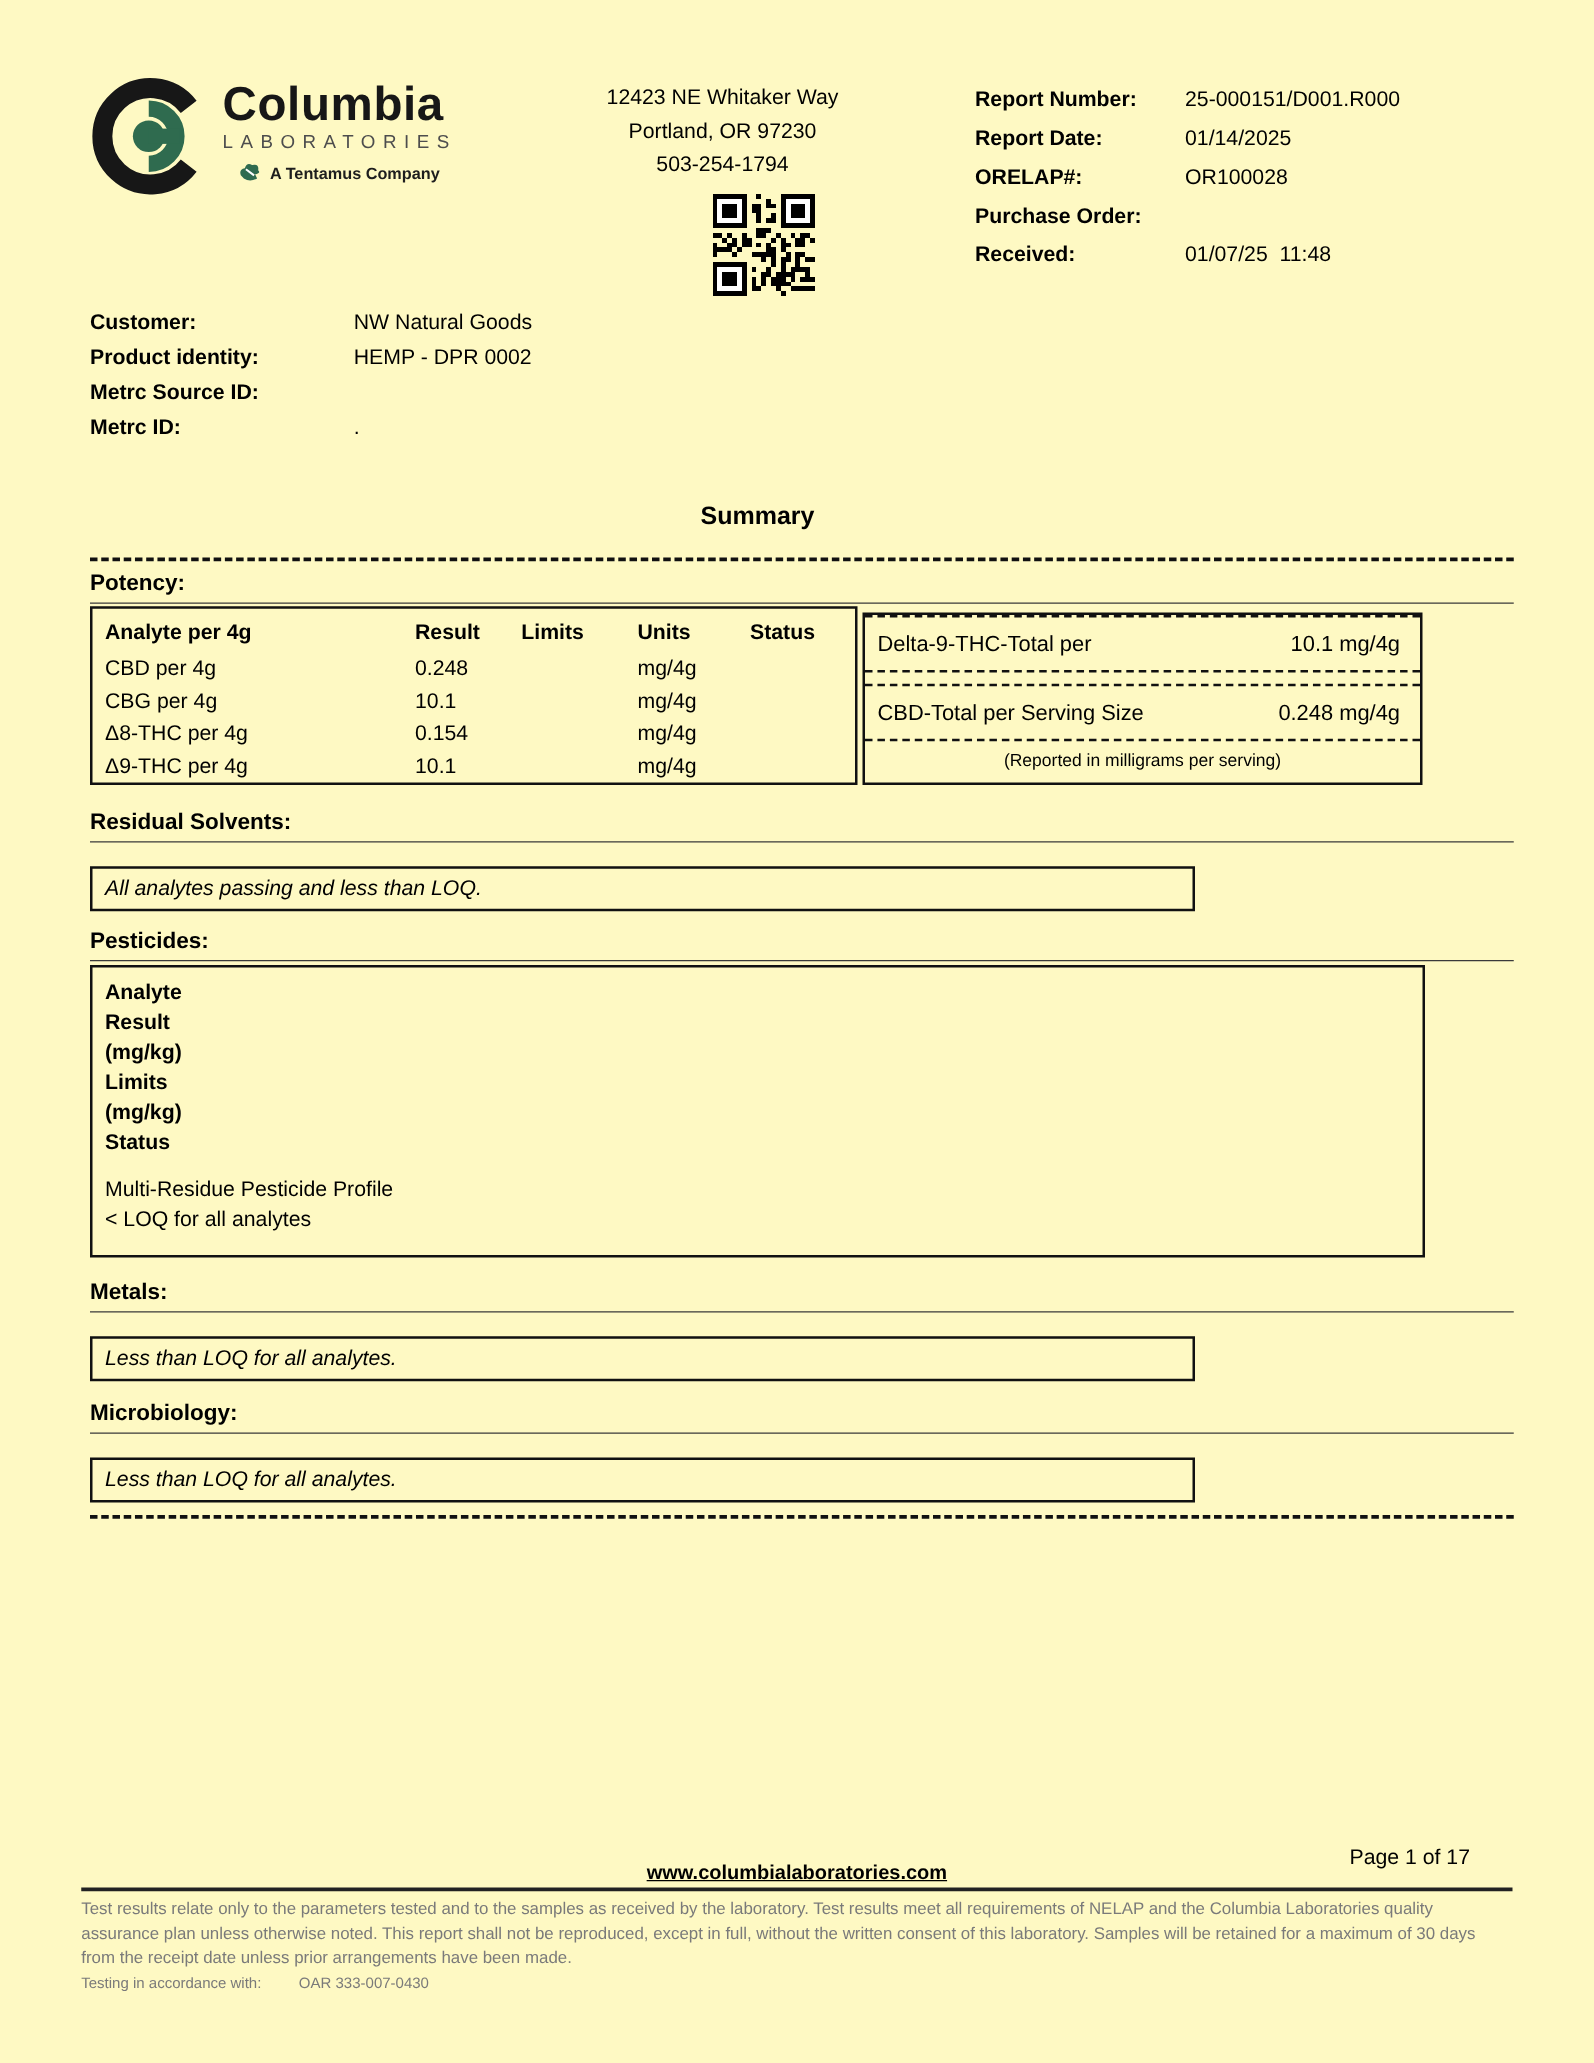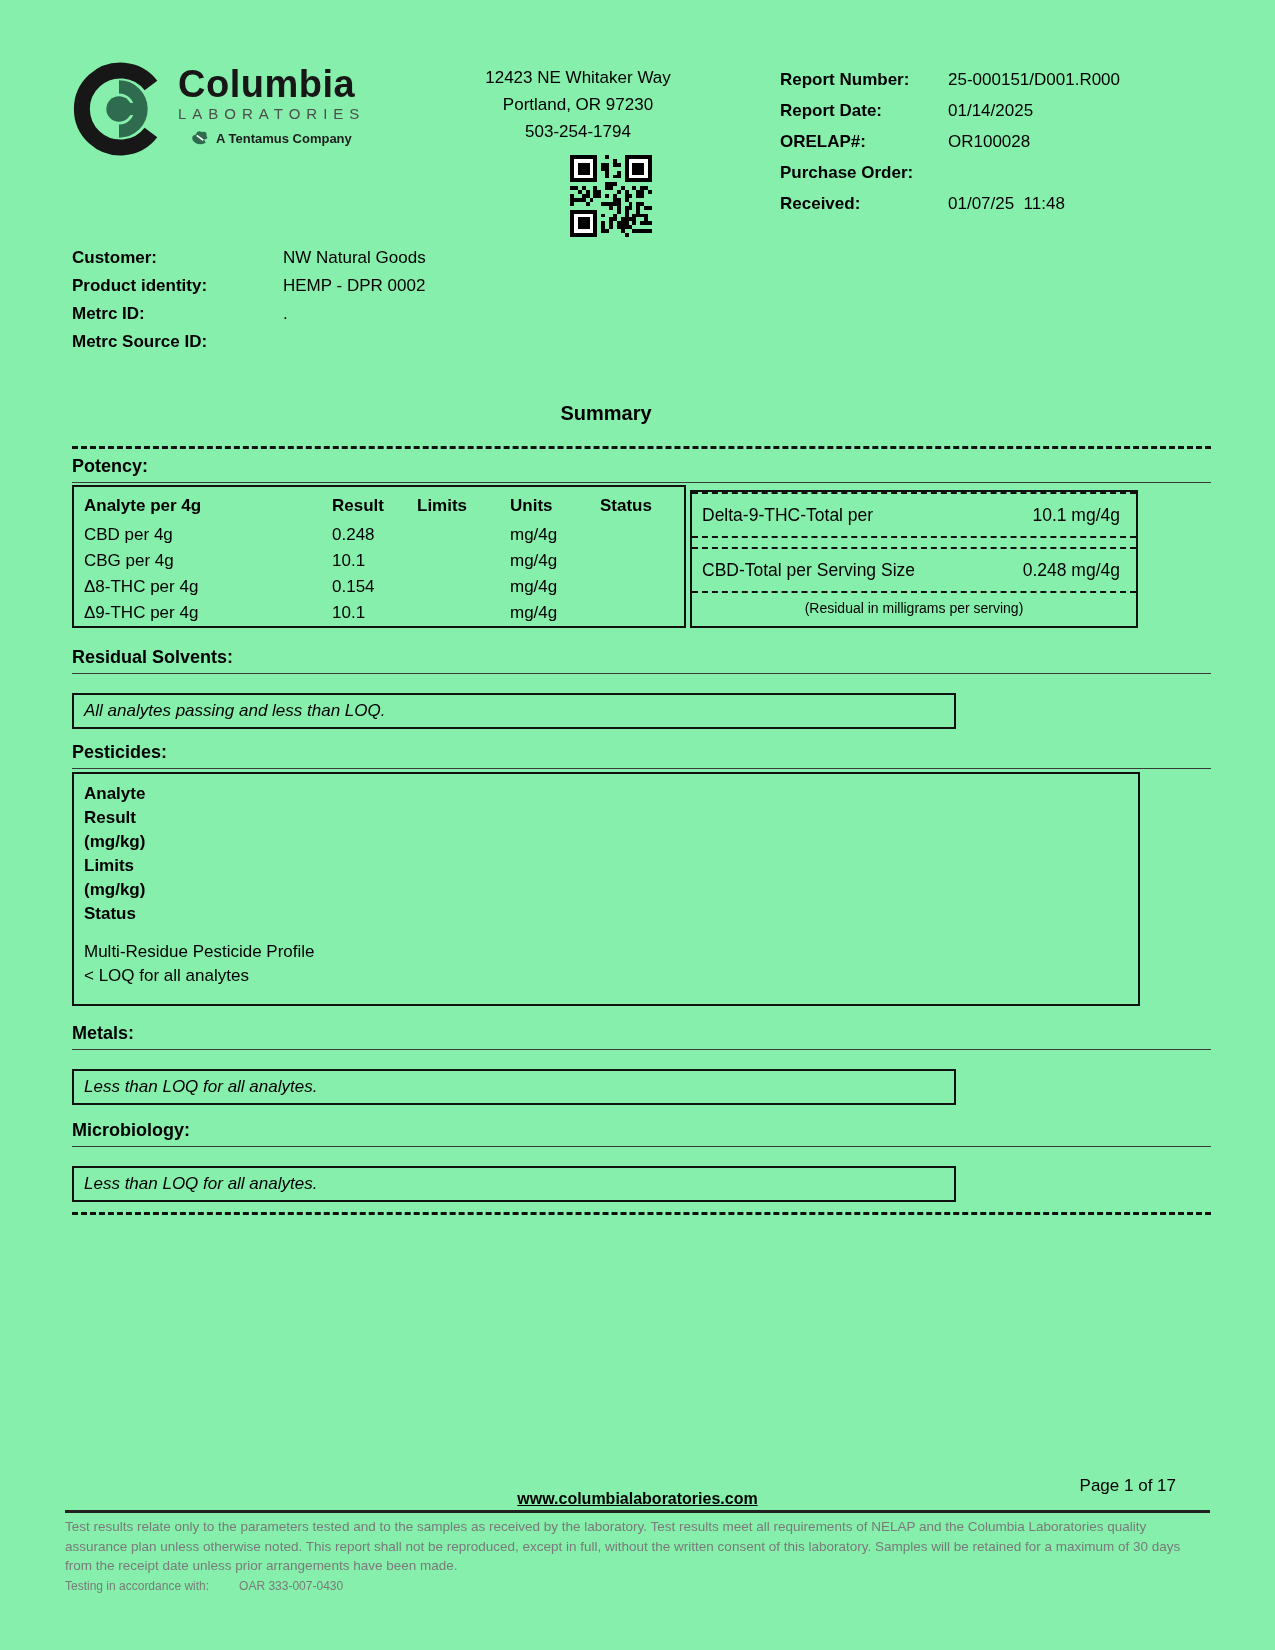--- a/index.html
+++ b/index.html
@@ -1,17 +1,17 @@
 <!DOCTYPE html>
 <html><head>
 <meta charset="utf-8">
 <style>
   html,body { margin:0; padding:0; background:#ffffff; }
   .page {
-    position:relative; width:1275px; height:1650px; background:#86efac;
+    position:relative; width:1275px; height:1650px; background:#fef9c3;
     font-family:"Liberation Sans","DejaVu Sans",sans-serif; color:#000;
     font-size:17px; overflow:hidden;
   }
   .content { position:absolute; left:72px; top:0; width:1068px; }
 
   
   .header { position:relative; height:244px; }
   .logo { position:absolute; left:0; top:62px; display:flex; align-items:flex-start; }
   .logo-mark { width:94px; height:94px; }
   .logo-text { margin-left:12px; padding-top:2px; }
@@ -262,26 +262,26 @@
     <div>
       <div class="sample-row">
         <div class="sample-label">Customer:</div>
         <div>NW Natural Goods</div>
       </div>
       <div class="sample-row">
         <div class="sample-label">Product identity:</div>
         <div>HEMP - DPR 0002</div>
       </div>
       <div class="sample-row">
+        <div class="sample-label">Metrc Source ID:</div>
+        <div></div>
+      </div>
+      <div class="sample-row">
         <div class="sample-label">Metrc ID:</div>
         <div>.</div>
-      </div>
-      <div class="sample-row">
-        <div class="sample-label">Metrc Source ID:</div>
-        <div></div>
       </div>
     </div>
 
     <div class="summary-title">Summary</div>
     <div class="dashed-divider"></div>
 
     <div class="section-heading h-potency">Potency:</div>
     <div class="potency-wrap">
       <div class="potency-table">
         <div class="pt-row pt-head">
@@ -324,21 +324,21 @@
       <div class="potency-totals">
         <div class="total-row">
           <span class="total-label">Delta-9-THC-Total per</span>
           <span class="total-value">10.1 mg/4g</span>
         </div>
         <div class="total-gap"></div>
         <div class="total-row">
           <span class="total-label">CBD-Total per Serving Size</span>
           <span class="total-value">0.248 mg/4g</span>
         </div>
-        <div class="totals-note">(Residual in milligrams per serving)</div>
+        <div class="totals-note">(Reported in milligrams per serving)</div>
       </div>
     </div>
 
     <div class="section-heading h-rs">Residual Solvents:</div>
     <div class="note-box">All analytes passing and less than LOQ.</div>
 
     <div class="section-heading h-pest">Pesticides:</div>
     <div class="pest-table">
       <div class="pest-row pest-head">
         <div class="pest-c1">

